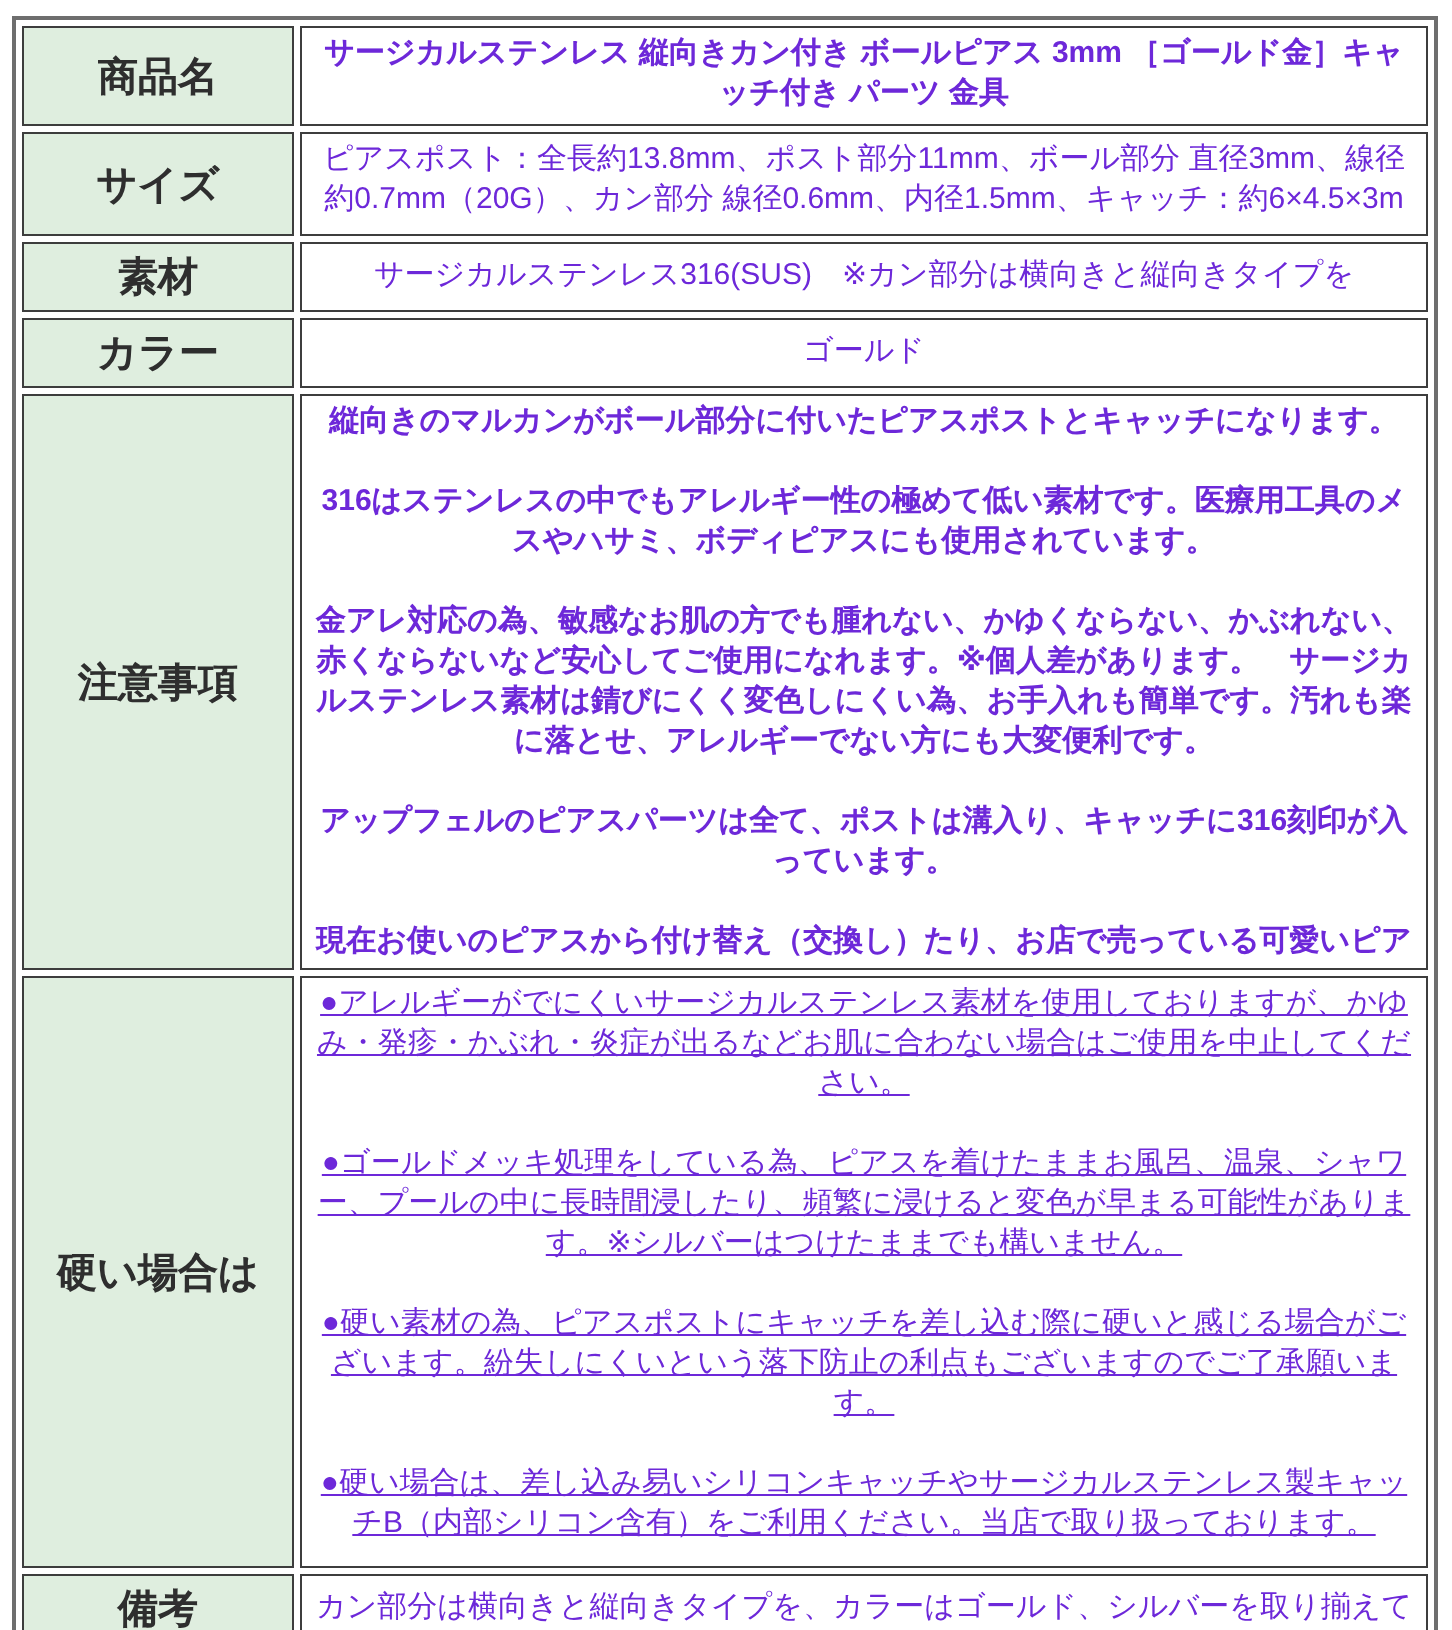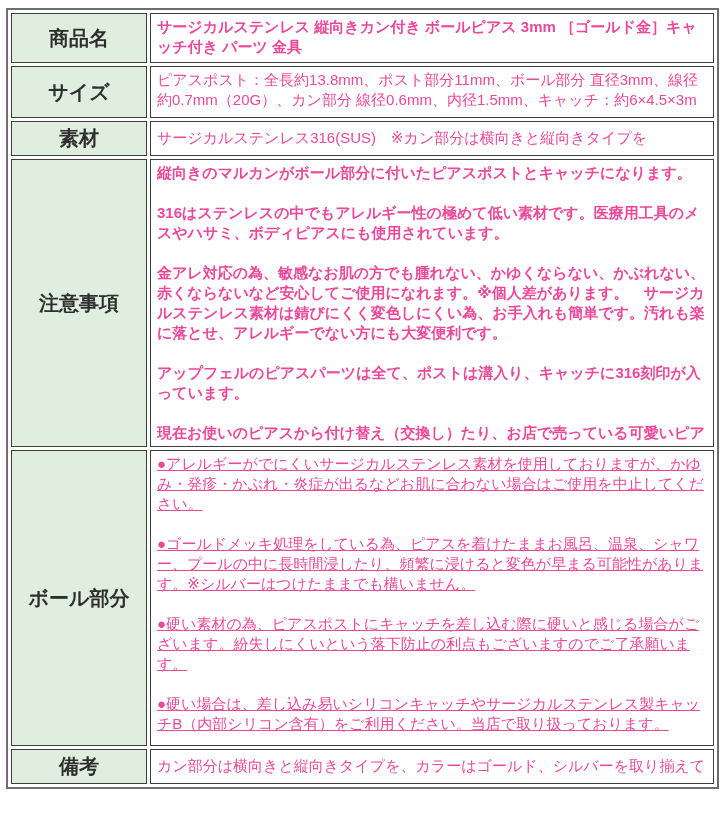--- a/index.html
+++ b/index.html
@@ -31,22 +31,22 @@
     font-size: 20px;
     font-weight: bold;
     color: #2e2e2e;
     text-align: center;
     vertical-align: middle;
     padding: 3px;
   }
   td.val {
     border: 1px solid #3d3d3d;
     font-size: 15px;
-    color: #ec4899;
-    text-align: left;
+    color: #6d28d9;
+    text-align: center;
     vertical-align: middle;
     padding: 3px 6px;
     background: #ffffff;
   }
   .cell {
     line-height: 20px;
     white-space: pre-line;
     overflow: hidden;
     word-break: break-all;
   }
@@ -76,36 +76,42 @@
         <td class="val">
           <div class="cell">ピアスポスト：全長約13.8mm、ポスト部分11mm、ボール部分 直径3mm、線径約0.7mm（20G）、カン部分 線径0.6mm、内径1.5mm、キャッチ：約6×4.5×3mm</div>
         </td>
       </tr>
       <tr class="r2">
         <th class="lbl">素材</th>
         <td class="val">
           <div class="cell">サージカルステンレス316(SUS)　※カン部分は横向きと縦向きタイプを</div>
         </td>
       </tr>
+      <tr class="r3">
+        <th class="lbl">カラー</th>
+        <td class="val">
+          <div class="cell">ゴールド</div>
+        </td>
+      </tr>
       <tr class="r4">
         <th class="lbl">注意事項</th>
         <td class="val">
           <div class="cell">縦向きのマルカンがボール部分に付いたピアスポストとキャッチになります。
 
 316はステンレスの中でもアレルギー性の極めて低い素材です。医療用工具のメスやハサミ、ボディピアスにも使用されています。
 
 金アレ対応の為、敏感なお肌の方でも腫れない、かゆくならない、かぶれない、赤くならないなど安心してご使用になれます。※個人差があります。　サージカルステンレス素材は錆びにくく変色しにくい為、お手入れも簡単です。汚れも楽に落とせ、アレルギーでない方にも大変便利です。
 
 アップフェルのピアスパーツは全て、ポストは溝入り、キャッチに316刻印が入っています。
 
 現在お使いのピアスから付け替え（交換し）たり、お店で売っている可愛いピアスアクセがアレルギーでつけらなくても、このピアスでリメイクすればご使用になれます。</div>
         </td>
       </tr>
       <tr class="r5">
-        <th class="lbl">ボール部分</th>
+        <th class="lbl">硬い場合は</th>
         <td class="val">
           <div class="cell">●アレルギーがでにくいサージカルステンレス素材を使用しておりますが、かゆみ・発疹・かぶれ・炎症が出るなどお肌に合わない場合はご使用を中止してください。
 
 ●ゴールドメッキ処理をしている為、ピアスを着けたままお風呂、温泉、シャワー、プールの中に長時間浸したり、頻繁に浸けると変色が早まる可能性があります。※シルバーはつけたままでも構いません。
 
 ●硬い素材の為、ピアスポストにキャッチを差し込む際に硬いと感じる場合がございます。紛失しにくいという落下防止の利点もございますのでご了承願います。
 
 ●硬い場合は、差し込み易いシリコンキャッチやサージカルステンレス製キャッチB（内部シリコン含有）をご利用ください。当店で取り扱っております。
 
 ●横向きと縦向きのカンタイプ2種類がありますので、ご購入時にご注意願います。</div>

